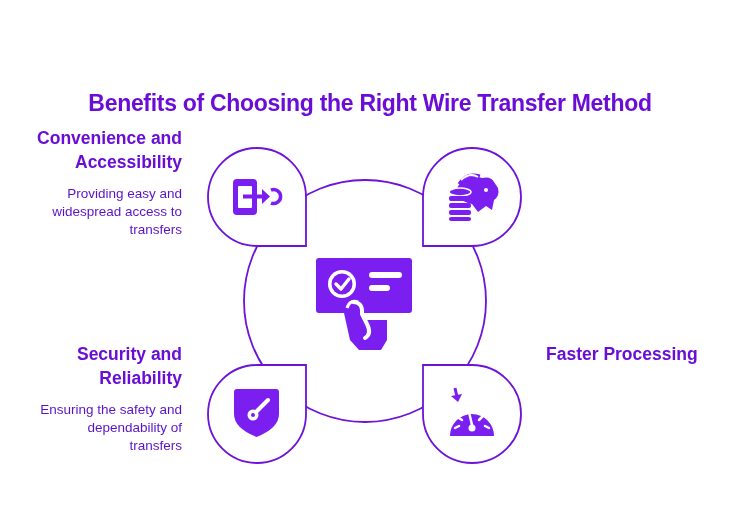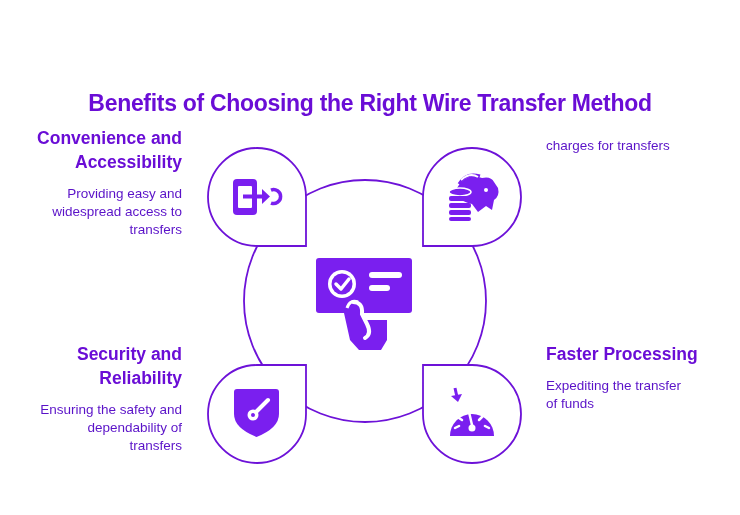--- a/index.html
+++ b/index.html
@@ -88,37 +88,32 @@
   </div>
   <div class="d">
     <div>Providing easy and</div>
     <div>widespread access to</div>
     <div>transfers</div>
   </div>
 </div>
 
 <div class="block right" style="left:546px; top:126px; width:190px;">
   <div class="d">
-    <div>charges for transfers</div>
   </div>
 </div>
 
 <div class="block left" style="right:558px; top:342px; width:190px;">
   <div class="h">
     <div>Security and</div>
     <div>Reliability</div>
   </div>
   <div class="d">
     <div>Ensuring the safety and</div>
     <div>dependability of</div>
     <div>transfers</div>
   </div>
 </div>
 
 <div class="block right" style="left:546px; top:342px; width:190px;">
   <div class="h">
     <div>Faster Processing</div>
   </div>
-  <div class="d">
-    <div>Expediting the transfer</div>
-    <div>of funds</div>
-  </div>
 </div>
 
 </body></html>

